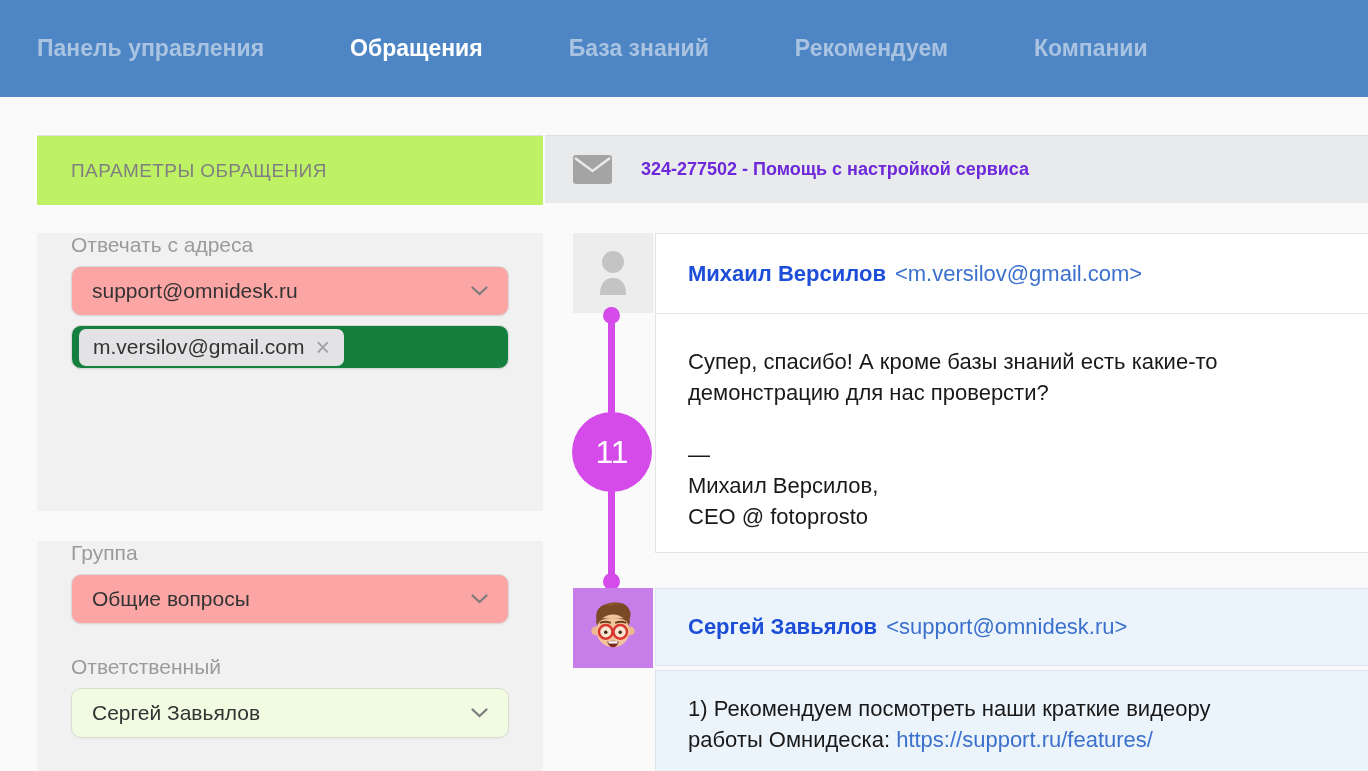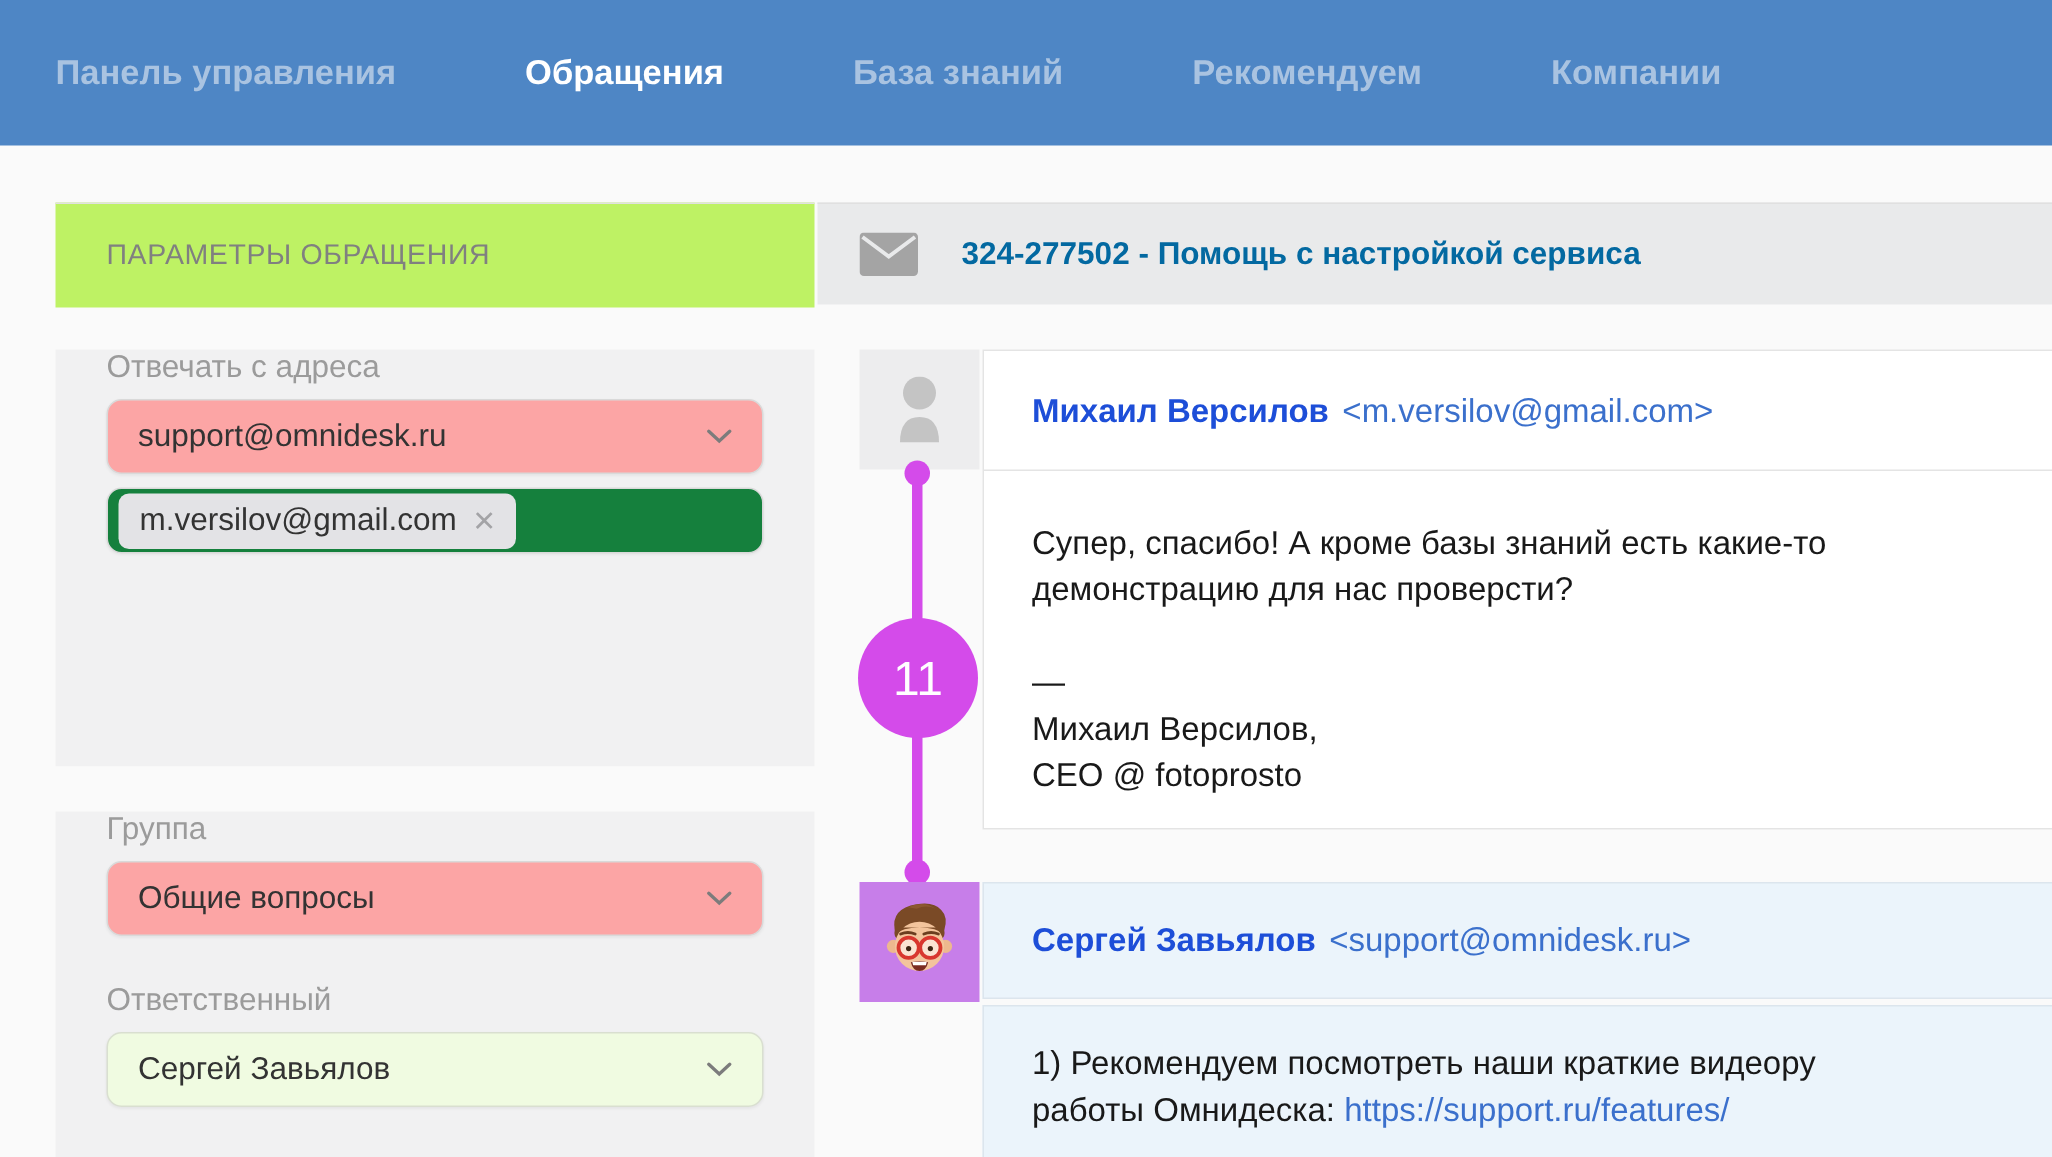--- a/index.html
+++ b/index.html
@@ -37,21 +37,21 @@
               padding:0 7px; }
   .chip { background:#E3E3E6; border-radius:7px; height:37px; display:inline-flex;
           align-items:center; padding:0 14px; font-size:21px; color:#333; }
   .chip-x { color:#A3A3A6; font-size:25px; margin-left:11px; cursor:pointer; line-height:1; }
 
   
   .main { position:absolute; left:545px; top:135px; width:823px; height:636px; }
   .ticket-bar { position:absolute; left:0; top:0; width:823px; height:68px;
                 background:#E9EAEB; border-top:1px solid #E0E0E0;
                 display:flex; align-items:center; padding-left:28px; }
-  .ticket-title { font-size:21px; font-weight:bold; color:#0369a1; margin-left:29px; white-space:nowrap; }
+  .ticket-title { font-size:18px; font-weight:bold; color:#6d28d9; margin-left:29px; white-space:nowrap; }
 
   .avatar { position:absolute; left:28px; width:80px; height:80px;
             display:flex; align-items:center; justify-content:center; }
   .avatar1 { top:98px; background:#EDEDEE; }
   .avatar2 { top:453px; background:#C77EE9; }
 
   .card { position:absolute; left:110px; width:1320px; background:#FFF;
           border:1px solid #E4E4E4; }
   .card1 { top:98px; height:320px; }
   .card-head { height:80px; display:flex; align-items:center; padding-left:32px;

